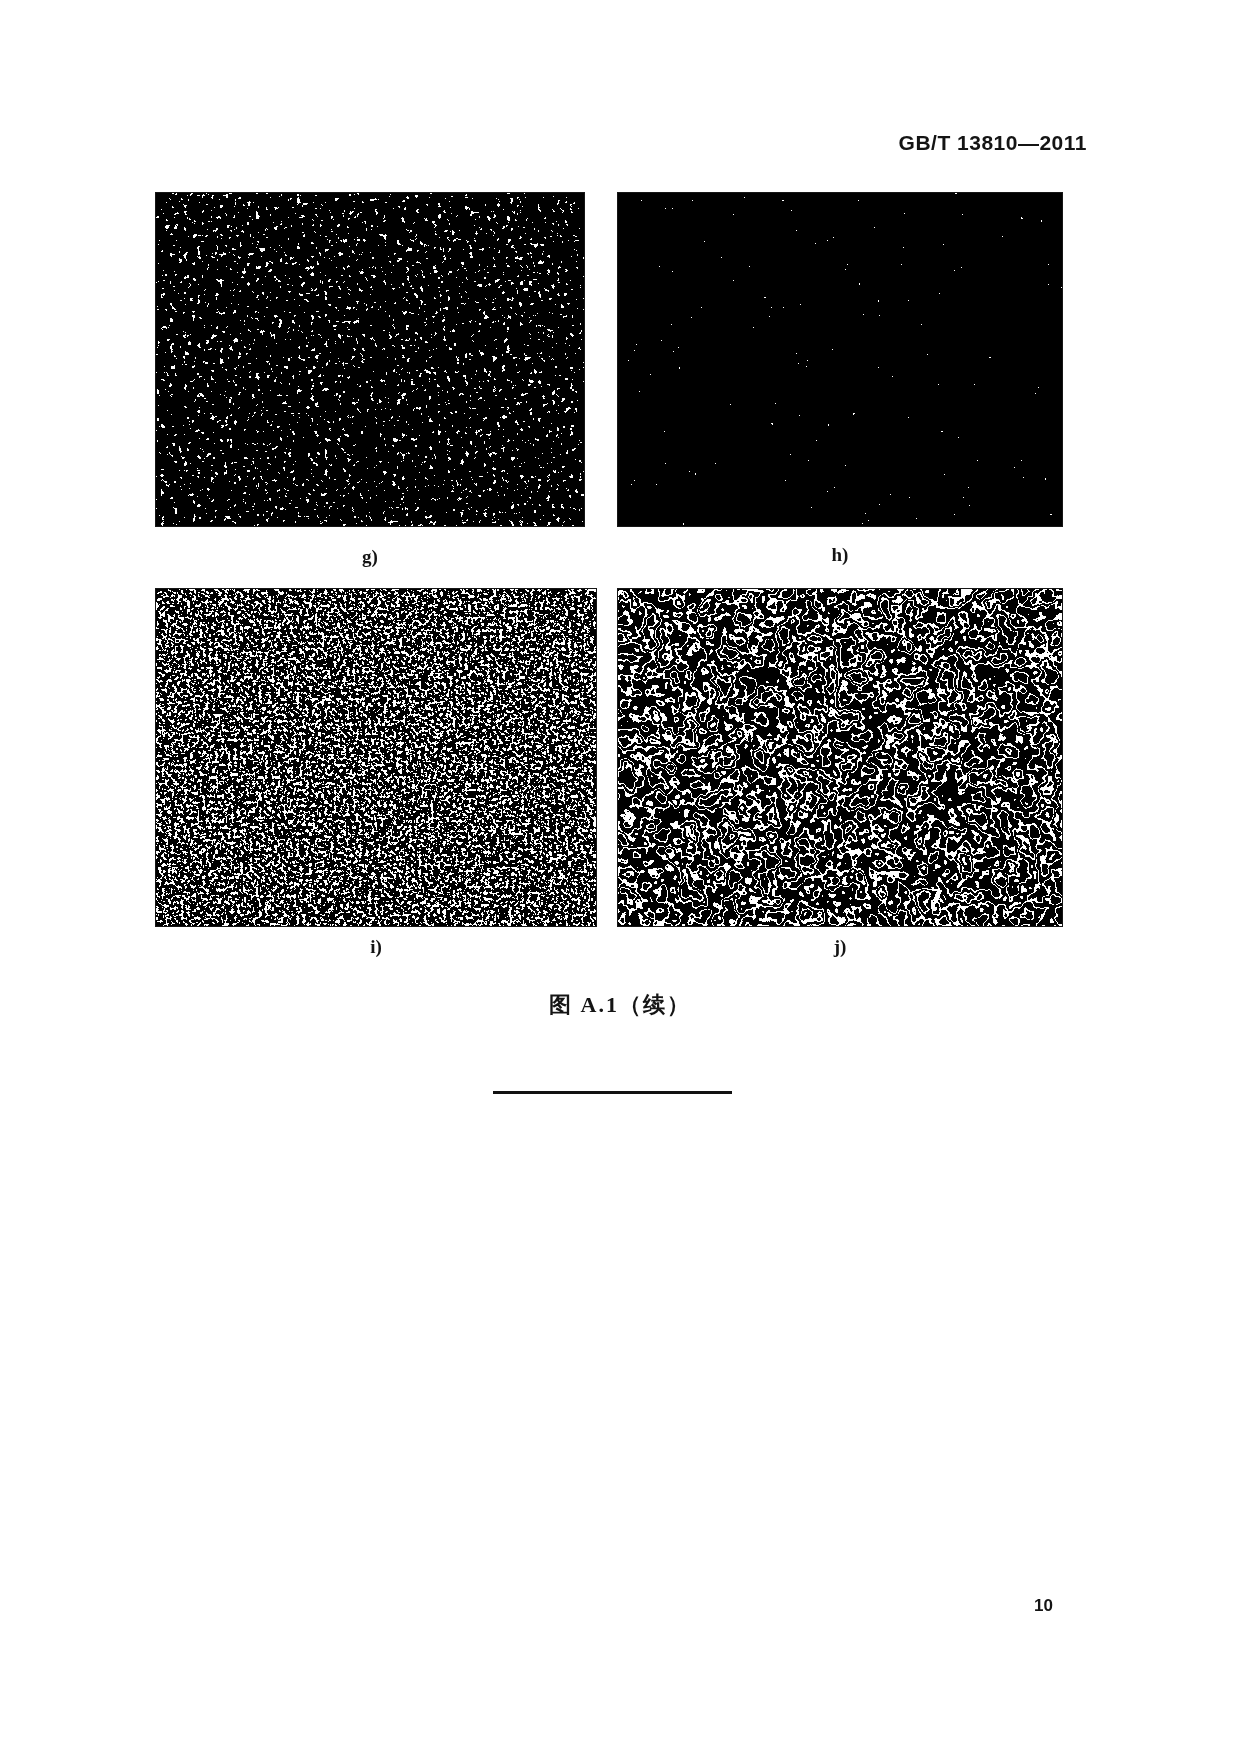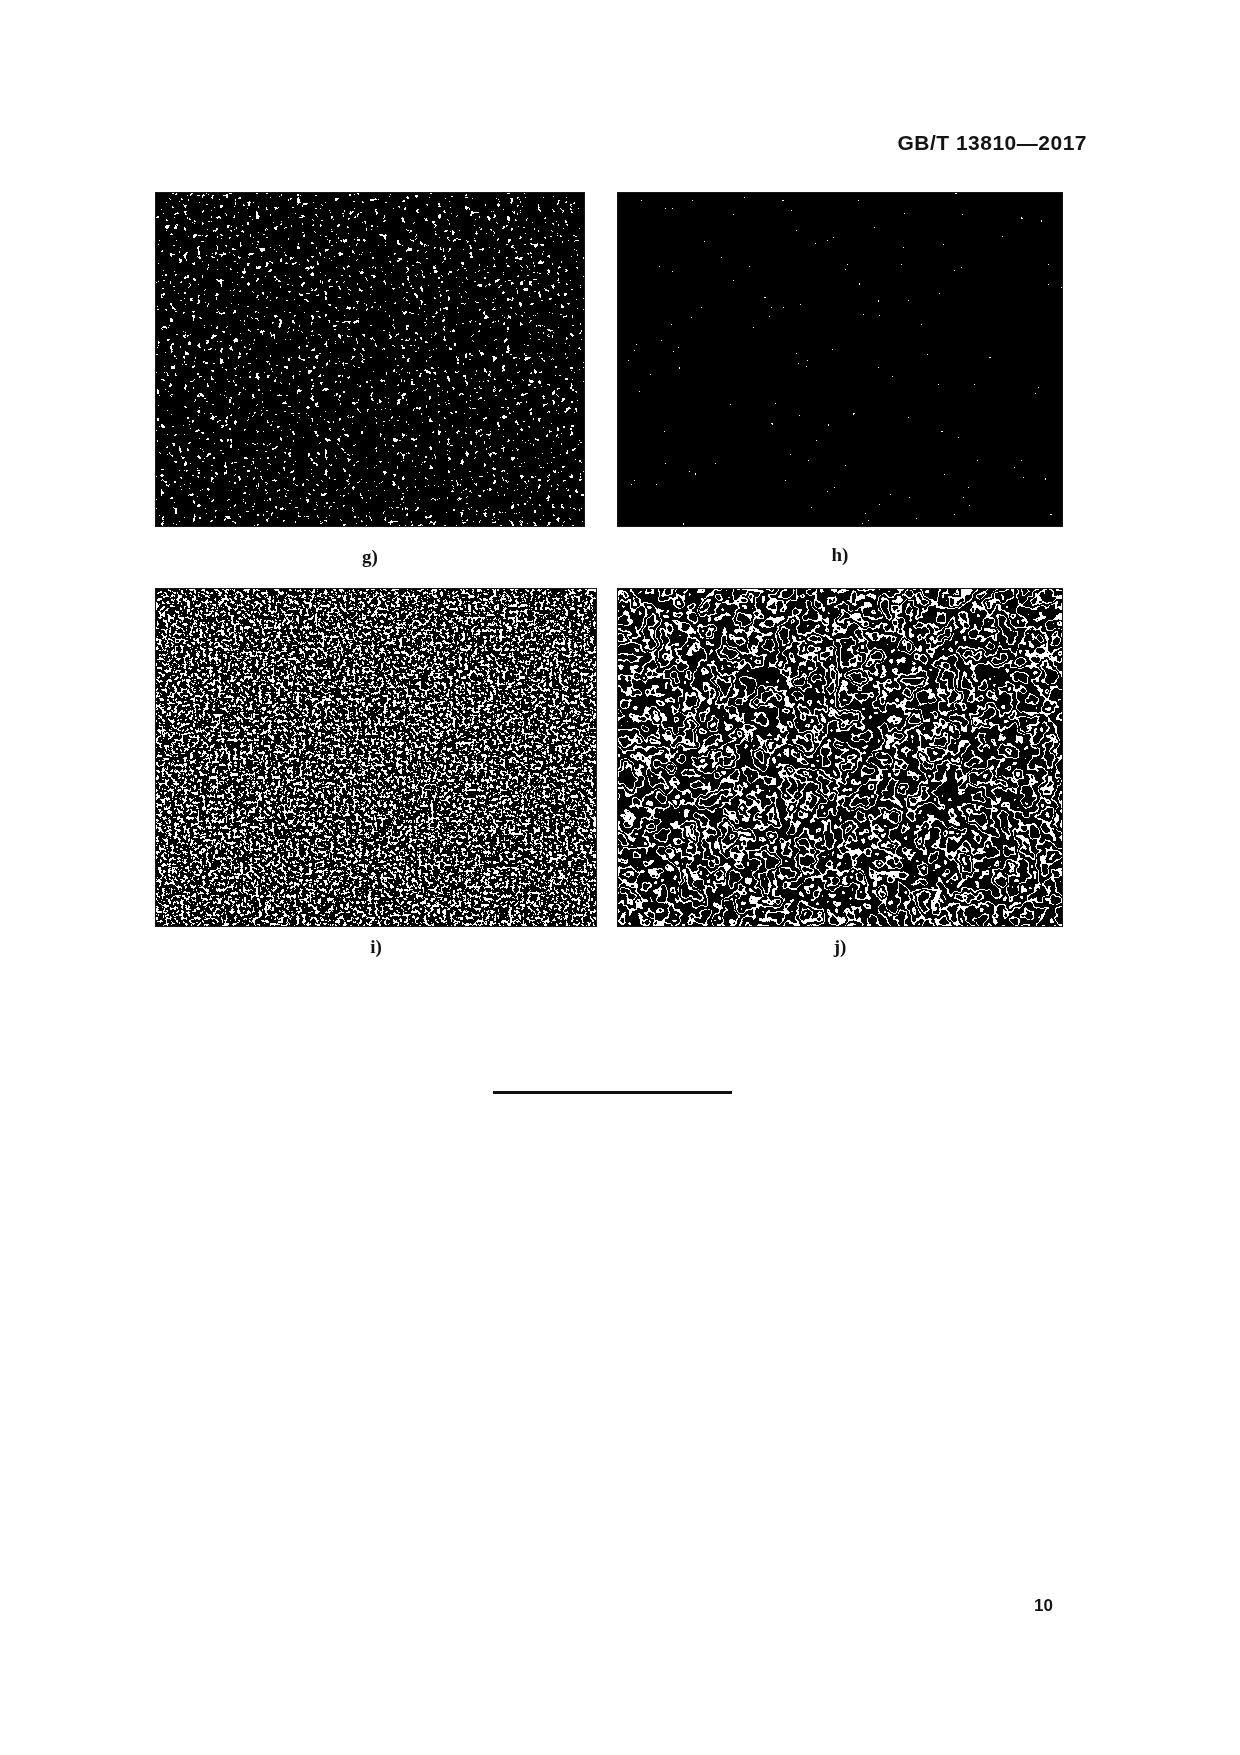--- a/index.html
+++ b/index.html
@@ -79,21 +79,21 @@
     font-weight: bold;
     font-size: 17px;
     color: #141414;
   }
 </style>
 </head>
 <body>
 
 <div class="page">
 
-  <div class="std-header">GB/T 13810—2017</div>
+  <div class="std-header">GB/T 13810—2011</div>
 
   <div class="micro micro-g">
     <svg width="428" height="333" viewBox="0 0 428 333" xmlns="http://www.w3.org/2000/svg" aria-hidden="true">
       <defs>
         <filter id="tex-g" x="0" y="0" width="100%" height="100%">
           <feTurbulence type="fractalNoise" baseFrequency="0.22" numOctaves="4" seed="8"></feTurbulence>
           <feColorMatrix type="matrix" values="0 0 0 0 0  0 0 0 0 0  0 0 0 0 0  0.38 0.38 0.38 0 0.06"></feColorMatrix>
           <feComponentTransfer>
               <feFuncA type="discrete" tableValues="0 1"></feFuncA>
             </feComponentTransfer>
@@ -161,18 +161,19 @@
   </div>
 
   <div class="panel-label label-g">g)</div>
 
   <div class="panel-label label-h">h)</div>
 
   <div class="panel-label label-i">i)</div>
 
   <div class="panel-label label-j">j)</div>
 
+  <div class="fig-caption">图 A.1（续）</div>
 
   <div class="end-rule"></div>
 
   <div class="page-number">10</div>
 
 </div>
 
 </body></html>

